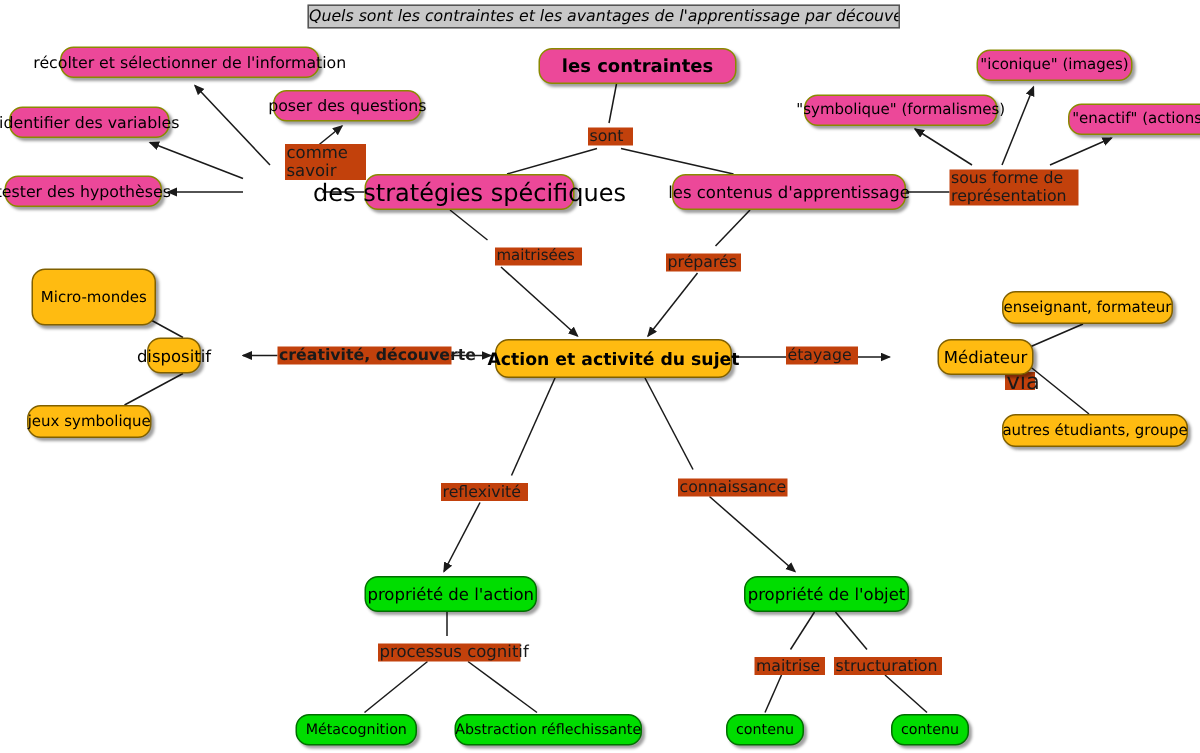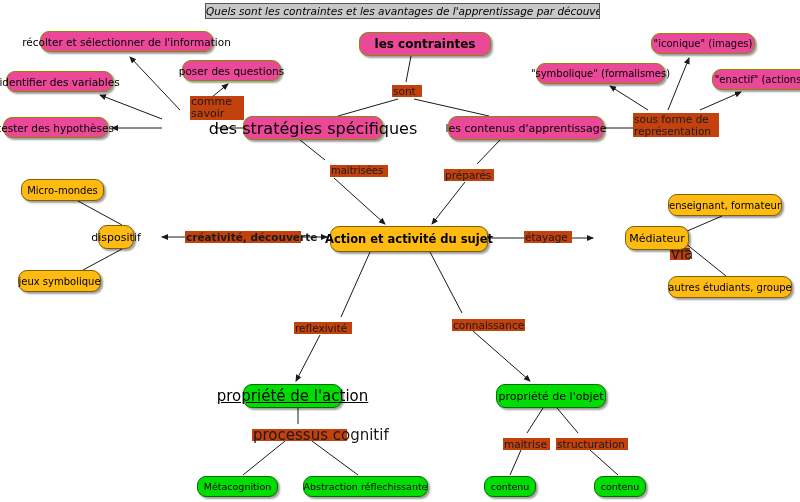--- a/index.html
+++ b/index.html
@@ -143,45 +143,45 @@
       <div class="node yellow" style="left: 40px; top: 31px; width: 173px; height: 21px; font-size: 10.5px;">récolter et sélectionner de l'information</div>
       <div class="node yellow" style="left: 182px; top: 60px; width: 99px; height: 21px; font-size: 10.5px;">poser des questions</div>
       <div class="node yellow" style="left: 6px; top: 71px; width: 107px; height: 21px; font-size: 10.5px;">identifier des variables</div>
       <div class="node yellow" style="left: 3px; top: 117px; width: 105px; height: 21px; font-size: 10.5px;">tester des hypothèses</div>
       <div class="node yellow bold" style="left: 359px; top: 32px; width: 132px; height: 24px; font-size: 12px;">les contraintes</div>
       <div class="node yellow" style="left: 243px; top: 116px; width: 140px; height: 24px; font-size: 16px;">des stratégies spécifiques</div>
       <div class="node yellow" style="left: 448px; top: 116px; width: 156px; height: 24px; font-size: 11px;">les contenus d'apprentissage</div>
       <div class="node yellow" style="left: 536px; top: 63px; width: 129px; height: 21px; font-size: 10px;">"symbolique" (formalismes)</div>
       <div class="node yellow" style="left: 651px; top: 33px; width: 104px; height: 21px; font-size: 10px;">"iconique" (images)</div>
       <div class="node yellow" style="left: 712px; top: 69px; width: 96px; height: 21px; font-size: 10px;">"enactif" (actions)</div>
-      <div class="node orange" style="left: 21px; top: 179px; width: 83px; height: 22px; font-size: 10px;">Micro-mondes</div>
+      <div class="node orange" style="left: 21px; top: 179px; width: 83px; height: 38px; font-size: 10px;">Micro-mondes</div>
       <div class="node orange" style="left: 98px; top: 225px; width: 36px; height: 24px; font-size: 11px;">dispositif</div>
       <div class="node orange" style="left: 18px; top: 270px; width: 83px; height: 22px; font-size: 10px;">jeux symbolique</div>
       <div class="node orange bold" style="left: 330px; top: 226px; width: 158px; height: 26px; font-size: 11.5px;">Action et activité du sujet</div>
       <div class="node orange" style="left: 596px; top: 226px; width: 64px; height: 24px; font-size: 11px; margin-left: 29px;">Médiateur</div>
       <div class="node orange" style="left: 668px; top: 194px; width: 114px; height: 22px; font-size: 10px;">enseignant, formateur</div>
       <div class="node orange" style="left: 668px; top: 276px; width: 124px; height: 22px; font-size: 10px;">autres étudiants, groupe</div>
-      <div class="node green" style="left: 243px; top: 384px; width: 99px; height: 24px; font-size: 15px; text-decoration: underline;">propriété de l'action</div>
+      <div class="node green" style="left: 243px; top: 384px; width: 115px; height: 24px; font-size: 11px;">propriété de l'action</div>
       <div class="node green" style="left: 496px; top: 384px; width: 110px; height: 24px; font-size: 11px;">propriété de l'objet</div>
       <div class="node green" style="left: 197px; top: 476px; width: 81px; height: 21px; font-size: 9.5px;">Métacognition</div>
       <div class="node green" style="left: 303px; top: 476px; width: 125px; height: 21px; font-size: 9.5px;">Abstraction réflechissante</div>
       <div class="node green" style="left: 484px; top: 476px; width: 52px; height: 21px; font-size: 9.5px;">contenu</div>
       <div class="node green" style="left: 594px; top: 476px; width: 52px; height: 21px; font-size: 9.5px;">contenu</div>
     </div>
   <div id="label-layer">
       <div class="edge-label" style="left: 162px; top: 96px; width: 52px; font-size: 11px; margin-left: 28px;">comme
 savoir</div>
       <div class="edge-label" style="left: 392px; top: 85px; width: 28px; font-size: 10.5px;">sont</div>
       <div class="edge-label" style="left: 633px; top: 113px; width: 84px; font-size: 10.5px;">sous forme de
 représentation</div>
       <div class="edge-label" style="left: 330px; top: 165px; width: 56px; font-size: 10px;">maitrisées</div>
       <div class="edge-label" style="left: 444px; top: 169px; width: 48px; font-size: 10.5px;">préparés</div>
       <div class="edge-label" style="left: 185px; top: 231px; width: 114px; font-size: 10.5px; font-weight: bold;">créativité, découverte</div>
       <div class="edge-label" style="left: 524px; top: 231px; width: 46px; font-size: 10.5px;">étayage</div>
       <div class="edge-label" style="left: 670px; top: 248px; width: 18px; font-size: 15px;">via</div>
       <div class="edge-label" style="left: 294px; top: 322px; width: 56px; font-size: 10.5px;">reflexivité</div>
       <div class="edge-label" style="left: 452px; top: 319px; width: 71px; font-size: 10.5px;">connaissance</div>
-      <div class="edge-label" style="left: 252px; top: 429px; width: 93px; font-size: 15px;">processus cognitif</div>
+      <div class="edge-label" style="left: 252px; top: 429px; width: 93px; font-size: 11px;">processus cognitif</div>
       <div class="edge-label" style="left: 503px; top: 438px; width: 45px; font-size: 10.5px;">maitrise</div>
       <div class="edge-label" style="left: 556px; top: 438px; width: 70px; font-size: 10.5px;">structuration</div>
     </div>
 
 </div>
 
 </body></html>

